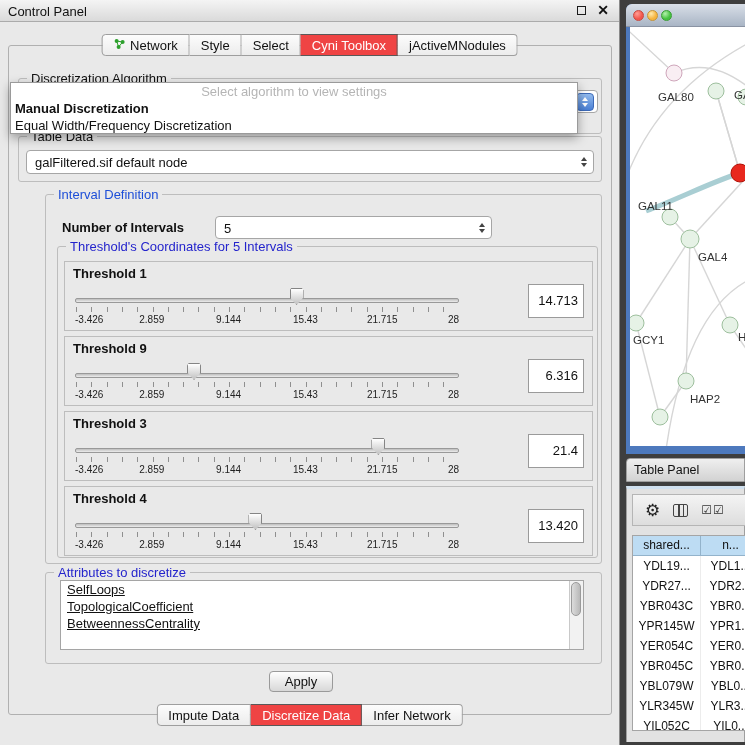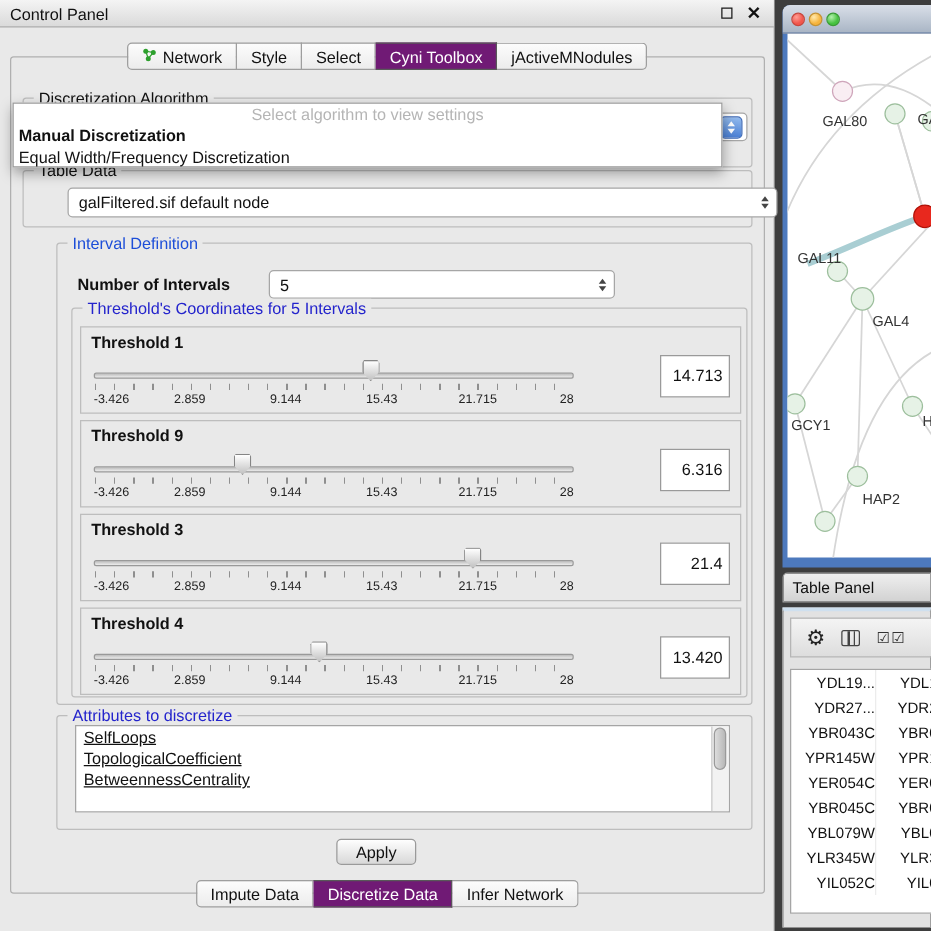--- a/index.html
+++ b/index.html
@@ -16,21 +16,21 @@
 
   .cp-inner { position:absolute; left:8px; top:45px; width:604px; height:670px; border:1px solid #b0b0b0; border-radius:3px; background:#e9e9e9; }
 
   
   .tabs-row { position:absolute; left:50%; transform:translateX(-50%); display:flex; z-index:6; }
   .top-row { top:34px; }
   .bottom-row { top:704px; }
   .tab { display:flex; align-items:center; gap:5px; padding:0 11px; height:22px; font-size:13px; background:linear-gradient(#fcfcfc,#ececec); border:1px solid #9e9e9e; border-left:none; cursor:default; white-space:nowrap;justify-content:space-between; }
   .tab:first-child { border-left:1px solid #9e9e9e; border-radius:4px 0 0 4px; }
   .tab:last-child { border-radius:0 4px 4px 0; }
-  .tab.selected { background:#701a75; color:#fff; border-color:#595959; }
+  .tab.selected { background:#ef4444; color:#fff; border-color:#595959; }
 
   
   .groupbox { position:absolute; border:1px solid #bdbdbd; border-radius:3px; }
   .group-title { position:absolute; top:-8px; left:8px; background:#e9e9e9; padding:0 4px; font-size:13px; white-space:nowrap; }
   .gt-green { color:#1d4ed8; }
   .gt-blue  { color:#2424cc; }
 
   
   .combo { position:absolute; background:#fff; border:1px solid #a6a6a6; border-radius:4px; font-size:13px; }
   .combo .val { position:absolute; left:8px; top:50%; transform:translateY(-50%); white-space:nowrap; }
@@ -88,21 +88,21 @@
   .tb-gear { font-size:17px; color:#222; line-height:17px; }
   .ci { display:block; width:15px; height:13px; border:1.5px solid #444; border-radius:2px; position:relative; }
   .ci::before { content:""; position:absolute; left:4px; top:0; bottom:0; width:1.5px; background:#444; }
   .ci::after  { content:""; position:absolute; left:8.5px; top:0; bottom:0; width:1.5px; background:#444; }
   .tb-check { font-size:12px; color:#333; letter-spacing:1px; }
 
   .t-view { position:absolute; left:5px; top:46px; width:114px; height:196px; background:#fff; border:1px solid #a5a5a5; overflow:hidden; }
   .t-header { display:flex; height:20px; }
   .t-hcell { background:#bddcf3; border-right:1px solid #93b3cb; border-bottom:1px solid #93b3cb; font-size:12px; text-align:center; line-height:19px; overflow:hidden; white-space:nowrap; }
   .t-row { display:flex; height:20px; }
-  .t-cell { font-size:12px; line-height:20px; text-align:right; overflow:hidden; white-space:nowrap; border-right:1px solid #ececec; }
+  .t-cell { font-size:12px; line-height:20px; text-align:center; overflow:hidden; white-space:nowrap; border-right:1px solid #ececec; }
   .c1 { width:68px; flex:none; }
   .c2 { width:60px; flex:none; }
 </style>
 </head>
 <body>
 
 <div class="control-panel">
   <div class="cp-titlebar">
     <span class="cp-title">Control Panel</span>
     <span class="win-controls">
@@ -151,21 +151,21 @@
     <div class="dd-placeholder">Select algorithm to view settings</div>
     <div id="ddItems">
         <div class="dd-item bold">Manual Discretization</div>
         <div class="dd-item">Equal Width/Frequency Discretization</div>
       </div>
   </div>
 
   <div class="groupbox" style="left:18px; top:136px; width:584px; height:46px;">
     <span class="group-title">Table Data</span>
   </div>
-  <div class="combo" style="left:26px; top:150px; width:568px; height:24px;margin-left:28px;">
+  <div class="combo" style="left:26px; top:150px; width:568px; height:24px;">
     <span class="val">galFiltered.sif default node</span>
     <span class="combo-arrows">
         <span class="arr-up"></span>
         <span class="arr-dn"></span>
       </span>
   </div>
 
   <div class="groupbox" style="left:45px; top:194px; width:557px; height:370px;">
     <span class="group-title gt-green">Interval Definition</span>
   </div>
@@ -330,20 +330,24 @@
 
 <div class="table-window">
   <div class="t-toolbar">
     <span class="tb-gear">⚙</span>
     <span>
         <span class="ci"></span>
       </span>
     <span class="tb-check">☑☑</span>
   </div>
   <div class="t-view">
+    <div class="t-header">
+      <div class="t-hcell c1">shared...</div>
+      <div class="t-hcell c2">n...</div>
+    </div>
     <div id="tableRows">
         <div class="t-row">
           <div class="t-cell c1">YDL19...</div>
           <div class="t-cell c2">YDL1...</div>
         </div>
         <div class="t-row">
           <div class="t-cell c1">YDR27...</div>
           <div class="t-cell c2">YDR2...</div>
         </div>
         <div class="t-row">

